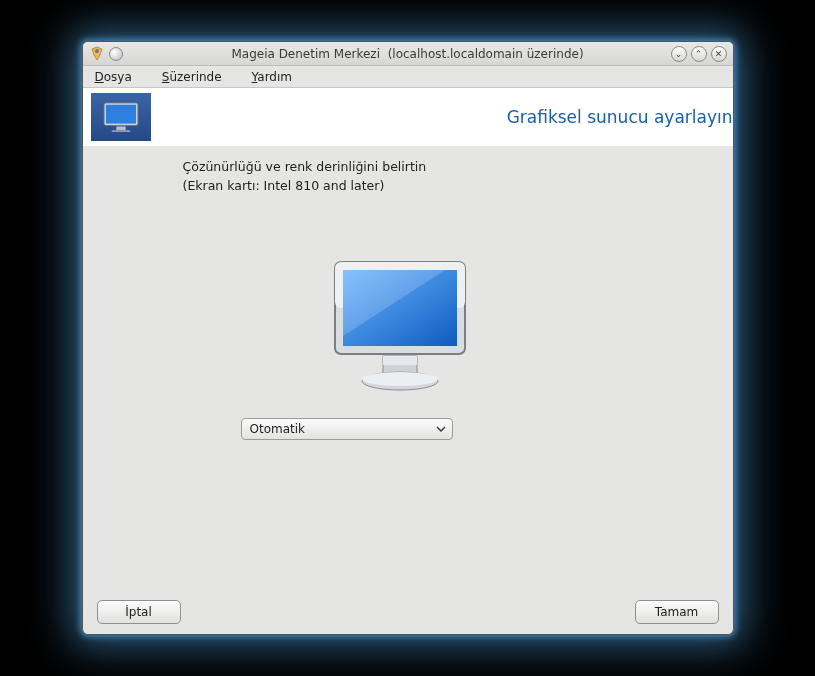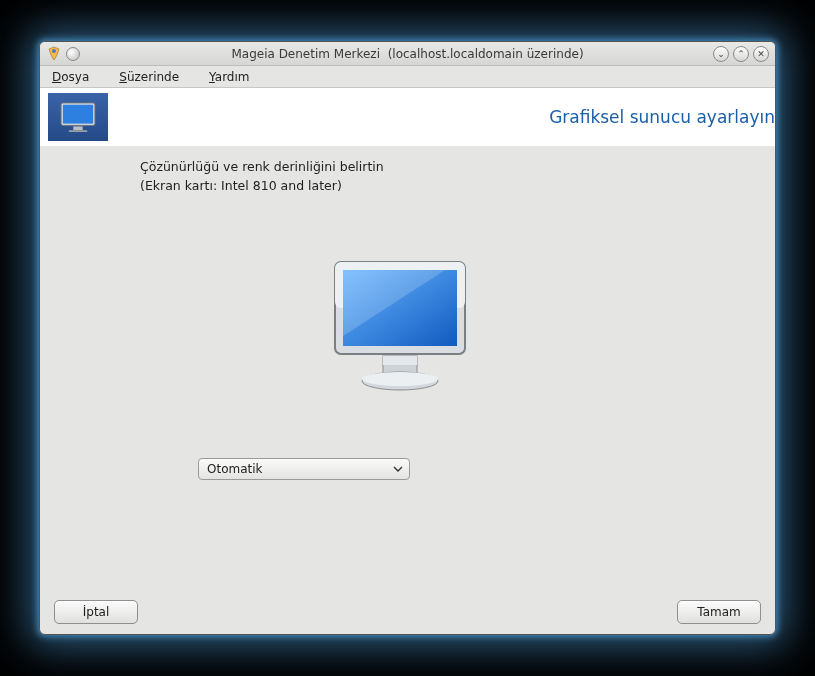--- a/index.html
+++ b/index.html
@@ -1,19 +1,19 @@
 <!DOCTYPE html>
 <html><head>
 <meta charset="utf-8">
 <style>
 * { margin: 0; padding: 0; box-sizing: border-box; font-family: "DejaVu Sans", "Liberation Sans", sans-serif; }
 body { background: #000; width: 815px; height: 676px; overflow: hidden; position: relative; }
 .glow-wrap { position: absolute; inset: 0; display: flex; align-items: center; justify-content: center; }
 .window {
-  width: 737px; height: 594px;
+  width: 652px; height: 594px;
   background: #e5e5e3;
   border: 1px solid #555;
   border-radius: 6px;
   box-shadow: 0 0 40px 12px rgba(80,160,220,0.55), 0 0 6px 2px rgba(80,160,220,0.7);
   display: flex; flex-direction: column;
   overflow: hidden;
 }
 .titlebar {
   height: 24px;
   background: linear-gradient(#e8e8e6,#d6d6d4);
@@ -57,21 +57,21 @@
 .content { flex: 1; padding: 12px 34px 10px 18px; display: flex; flex-direction: column; }
 .desc { margin-left: 82px; font-size: 12.5px; color: #222; line-height: 1.5; }
 .center-illust { display: flex; justify-content: center; margin-top: 60px; margin-bottom: 22px; }
 .controls { display: flex; flex-direction: column; gap: 10px; margin-left: 140px; }
 .row { display: flex; align-items: center; gap: 18px; }
 .dropdown {
   width: 212px; height: 22px;
   background: linear-gradient(#fbfbfb,#e3e3e1);
   border: 1px solid #9b9b99; border-radius: 4px;
   display: flex; align-items: center; padding: 0 6px 0 8px;
-  font-size: 12px; color: #222; justify-content: space-between; cursor: pointer; margin-top: 40px;
+  font-size: 12px; color: #222; justify-content: space-between; cursor: pointer;
 }
 .chev { width: 10px; height: 10px; }
 .spectrum {
   width: 200px; height: 18px; border: 1px solid #555;
   background: linear-gradient(90deg,#ff0000 0%,#ffa500 12%,#ffff00 24%,#00ff00 42%,#00ffff 58%,#0000ff 72%,#ff00ff 86%,#ff0040 100%);
 }
 .footer {
   padding: 10px 14px; display: flex; justify-content: space-between;
 }
 .btn {

